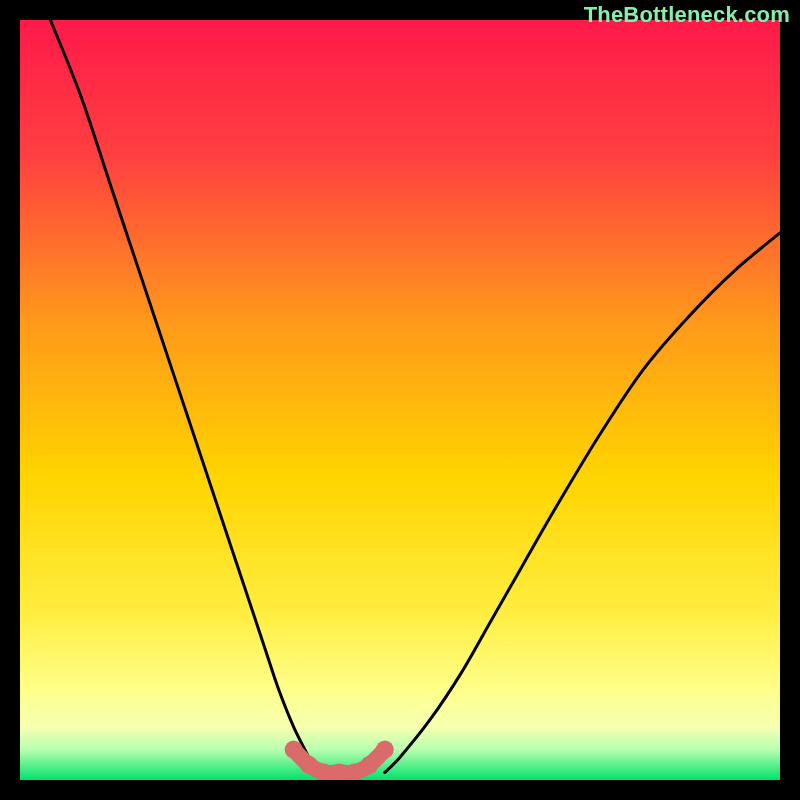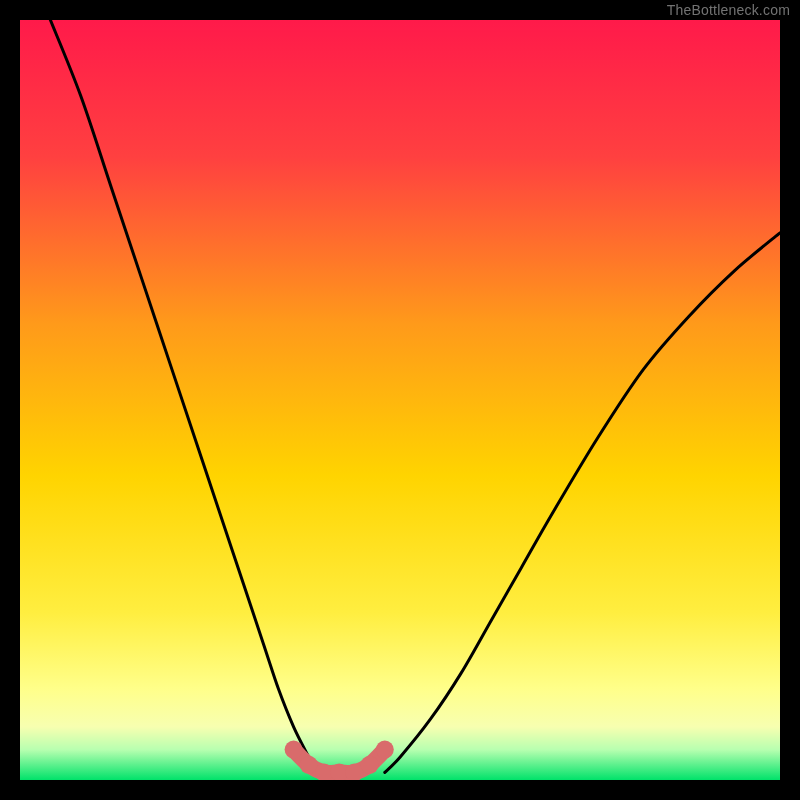--- a/index.html
+++ b/index.html
@@ -24,23 +24,23 @@
     position: absolute;
     left: 0;
     top: 0;
     width: 760px;
     height: 760px;
   }
   .watermark {
     position: absolute;
     top: 2px;
     right: 10px;
-    color: #737373;
-    font-size: 14px;
-    font-weight: 400;
+    color: #86efac;
+    font-size: 22px;
+    font-weight: 700;
     letter-spacing: 0.2px;
     z-index: 10;
   }
   svg { display: block; }
 </style>
 </head>
 <body>
 
 <div class="watermark">TheBottleneck.com</div>
 

